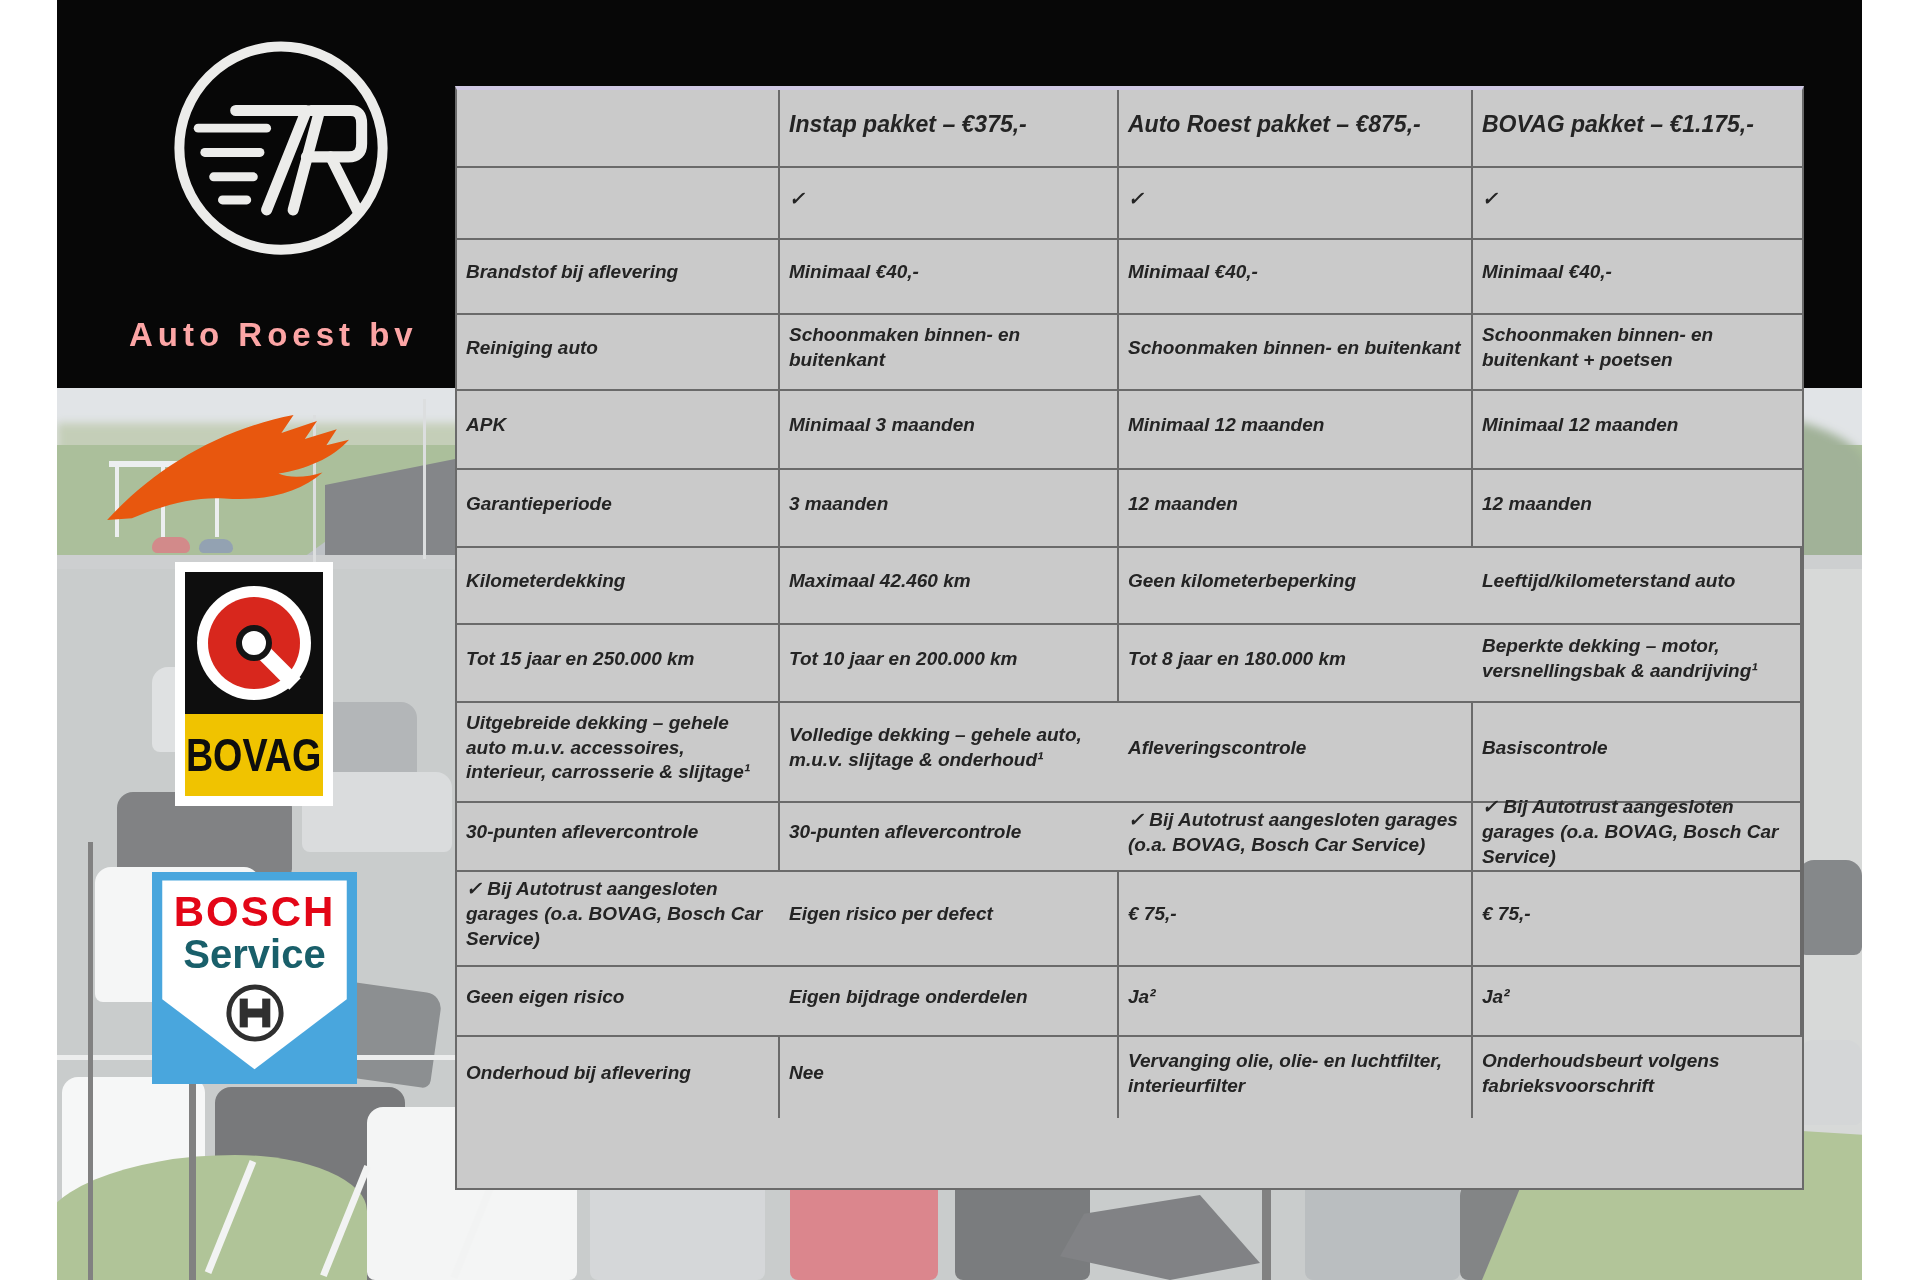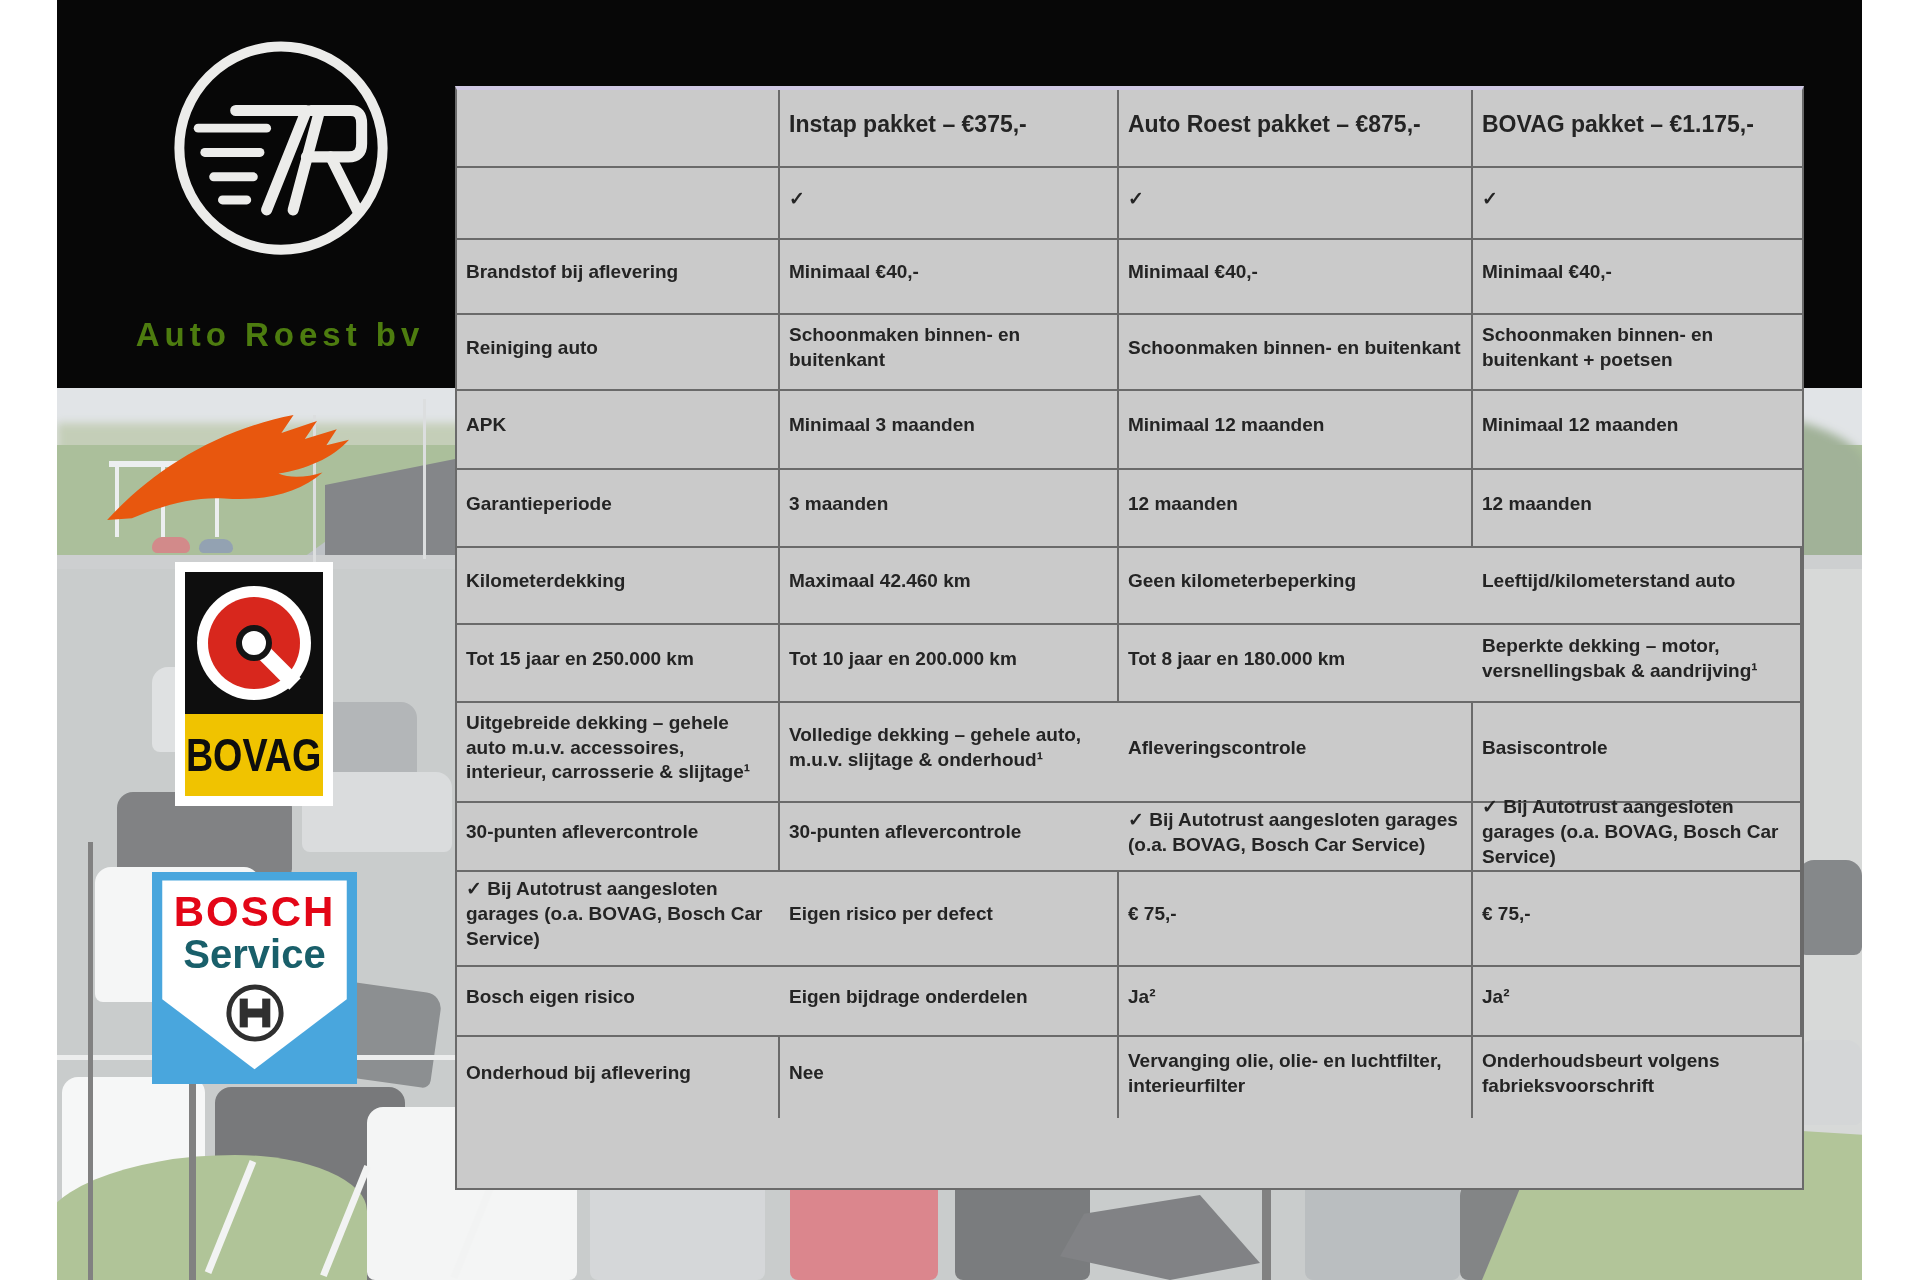--- a/index.html
+++ b/index.html
@@ -2,22 +2,22 @@
 <html style="--band-black: #070707; --table-bg: #cacaca; --table-grid: #6a6a6a; --table-accent: #cfc8e3; --table-text: #242424; --rdw-orange: #e8570e; --rdw-text: #1c1b18; --bovag-red: #d8271d; --bovag-yellow: #f0c300; --bovag-black: #0e0e0e; --bosch-blue: #49a6dd; --bosch-red: #e30617; --bosch-teal: #195f6a;"><head>
 <meta charset="utf-8">
 <style>
   html,body{margin:0;padding:0;background:#ffffff;}
   .stage{position:relative;width:1920px;height:1280px;overflow:hidden;background:#ffffff;
          font-family:"Liberation Sans",sans-serif;}
 
   
   .black-band{position:absolute;left:57px;top:0;width:1805px;height:388px;background:var(--band-black);z-index:2;}
   .ar-monogram{position:absolute;left:108px;top:26px;}
-  .ar-company{position:absolute;left:72px;top:316px;width:302px;text-align:center;
-              font-size:33px;font-weight:700;letter-spacing:5px;color:#4d7c0f;white-space:nowrap;}
+  .ar-company{position:absolute;left:72px;top:316px;width:302px;
+              font-size:33px;font-weight:700;letter-spacing:5px;color:#fca5a5;white-space:nowrap;}
 
   
   .photo{position:absolute;left:57px;top:387px;width:1805px;height:893px;background:#a9aeae;z-index:1;overflow:hidden;}
   .photo *{position:absolute;}
   .sky{left:0;top:0;width:1805px;height:62px;background:#ccd1d6;}
   .hills{left:0;top:36px;width:760px;height:34px;background:#9aab85;filter:blur(4px);}
   .field{left:0;top:58px;width:1805px;height:124px;background:#6f9154;}
   .trees-right{left:1235px;top:22px;width:575px;height:205px;background:#5d7a4e;border-radius:45% 30% 0 0;filter:blur(5px);}
   .roof{left:228px;top:98px;width:205px;height:148px;background:#8f979d;clip-path:polygon(0 58%,58% 0,100% 26%,38% 100%);}
   .bldg{left:268px;top:68px;width:150px;height:215px;background:#2b3034;clip-path:polygon(0 14%,100% 0,100% 100%,0 100%);}
@@ -58,21 +58,21 @@
   
   .pakket-table{position:absolute;left:455px;top:86px;z-index:4;
      display:grid;
      grid-template-columns:323px 339px 354px 329px;
      grid-template-rows:78px 72px 75px 76px 79px 78px 77px 78px 100px 69px 95px 70px 81px 70px;
      background:var(--table-bg);
      border:2px solid var(--table-grid);
      border-top:4px solid var(--table-accent);}
   .cell{border-right:2px solid var(--table-grid);border-bottom:2px solid var(--table-grid);
         display:flex;align-items:center;padding:4px 10px 12px 9px;
-        font-weight:700;font-size:19px;line-height:1.3;color:var(--table-text);}
+        font-weight:700;font-size:19px;line-height:1.3;color:var(--table-text);font-style:italic;}
   .cell.c3{border-right:none;}
   .cell.lastrow{border-bottom:none;}
   .cell.th{font-size:23px;line-height:1.15;}
 </style>
 </head>
 <body>
 
 <div class="stage">
 
   <div class="photo">
@@ -219,21 +219,21 @@
       <div class="cell c0">Afleveringscontrole</div>
       <div class="cell c1">Basiscontrole</div>
       <div class="cell c2">30-punten aflevercontrole</div>
       <div class="cell c3">30-punten aflevercontrole</div>
       <div class="cell c1">✓ Bij Autotrust aangesloten garages (o.a. BOVAG, Bosch Car Service)</div>
       <div class="cell c2">✓ Bij Autotrust aangesloten garages (o.a. BOVAG, Bosch Car Service)</div>
       <div class="cell c3">✓ Bij Autotrust aangesloten garages (o.a. BOVAG, Bosch Car Service)</div>
       <div class="cell c0">Eigen risico per defect</div>
       <div class="cell c1">€ 75,-</div>
       <div class="cell c2">€ 75,-</div>
-      <div class="cell c3">Bosch eigen risico</div>
+      <div class="cell c3">Geen eigen risico</div>
       <div class="cell c0">Eigen bijdrage onderdelen</div>
       <div class="cell c1">Ja²</div>
       <div class="cell c2">Ja²</div>
       <div class="cell c0 lastrow">Onderhoud bij aflevering</div>
       <div class="cell c1 lastrow">Nee</div>
       <div class="cell c2 lastrow">Vervanging olie, olie- en luchtfilter, interieurfilter</div>
       <div class="cell c3 lastrow">Onderhoudsbeurt volgens fabrieksvoorschrift</div>
     </div>
 
 </div>

